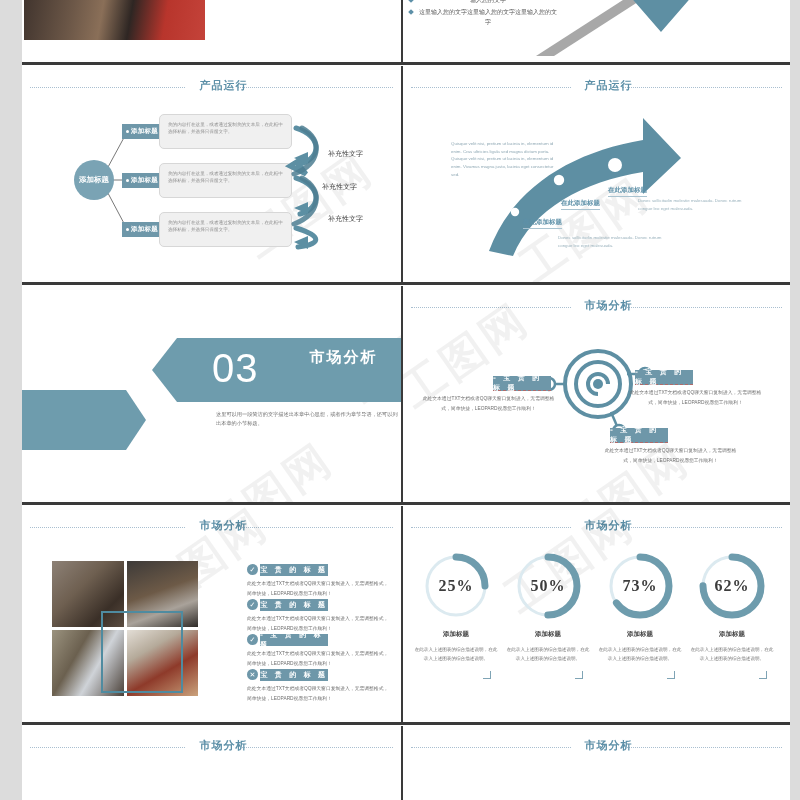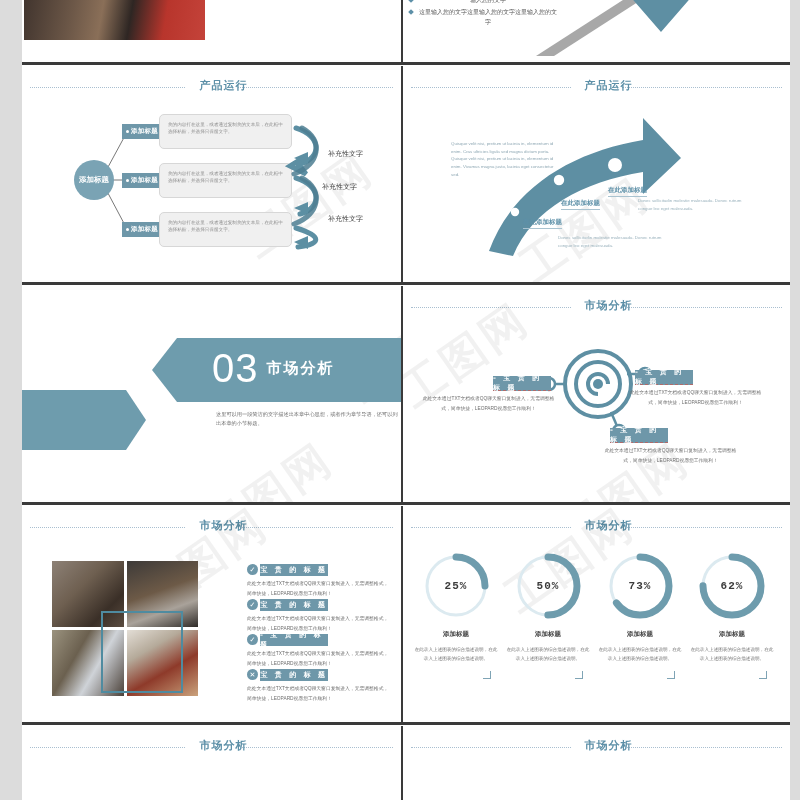--- a/index.html
+++ b/index.html
@@ -89,22 +89,22 @@
   .frame{position:absolute;border:2px solid #4f8ba0;}
   .checkicon{
     position:absolute;width:11px;height:11px;border-radius:50%;background:#6e97a9;
     color:#fff;font-size:7px;display:flex;align-items:center;justify-content:center;
   }
 
   
   .donut{position:absolute;width:70px;height:70px;}
   .donut .pct{
     position:absolute;inset:0;display:flex;align-items:center;justify-content:center;
-    font-size:11px;font-weight:bold;color:#3c3c3c;letter-spacing:1px;
-    font-family:Liberation Mono, monospace;
+    font-size:16px;font-weight:bold;color:#3c3c3c;letter-spacing:1px;
+    font-family:Liberation Serif, serif;
   }
   .donut-cap{position:absolute;font-size:6.5px;color:#3f3f3f;font-weight:bold;text-align:center;}
   .donut-body{position:absolute;font-size:4.6px;color:#6f6f6f;line-height:1.9;text-align:center;}
   .corner{position:absolute;width:7px;height:7px;border-right:1px solid #7fa4b5;border-bottom:1px solid #7fa4b5;}
 </style>
 </head>
 <body>
 
 <div class="page">
   <div class="col-bg"></div>
@@ -209,21 +209,21 @@
   <div class="vdivider" style="left:401px;top:66px;height:216px;"></div>
 
   <div class="slide" style="left:22px;top:286px;width:379px;height:216px;">
     <div class="wm" style="left:320px;top:35px;">工图网</div>
     <div class="wm" style="left:175px;top:180px;">工图网</div>
 
     <svg style="position:absolute;left:0;top:0;" width="379" height="216">
       <polygon points="155,52 379,52 379,116 155,116 130,84" fill="#6e9cad"></polygon>
       <polygon points="0,104 104,104 124,134 104,164 0,164" fill="#6e9cad"></polygon>
     </svg>
-    <div style="position:absolute;left:190px;top:62px;display:flex;align-items:center;">
+    <div style="position:absolute;left:190px;top:62px;display:flex;align-items:flex-start;gap:43px;">
       <span class="sec-num">03</span>
       <span class="sec-ttl">市场分析</span>
     </div>
     <div class="sec-desc" style="left:194px;top:124px;width:185px;">这里可以用一段简洁的文字描述出本章中心思想，或者作为章节导语，还可以列出本章的小节标题。</div>
   </div>
 
   <div class="slide" style="left:403px;top:286px;width:387px;height:216px;">
     <div class="hdr">
       <div class="dots l" style="width:160px;"></div>
       <div class="dots r" style="width:160px;"></div>

